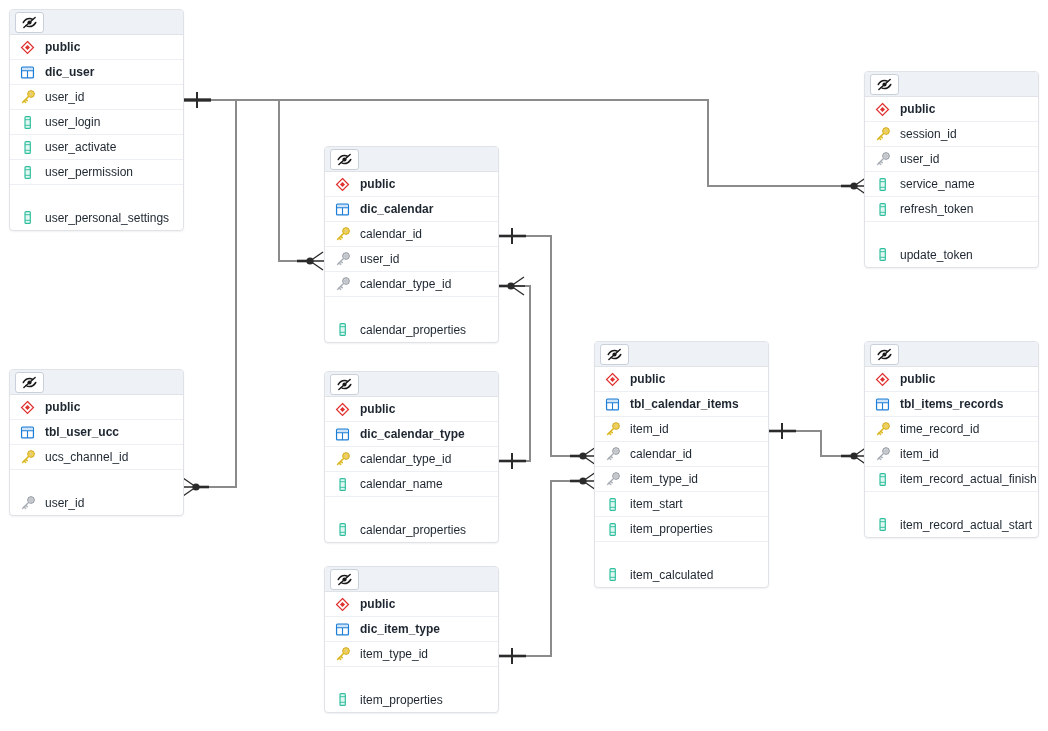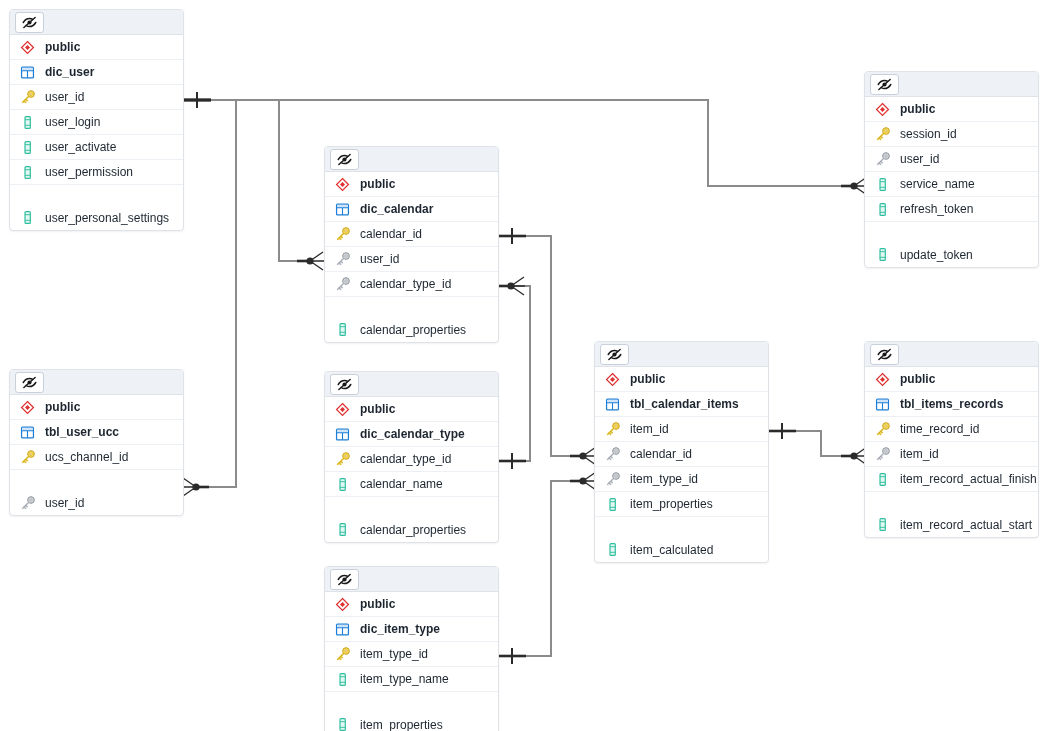--- a/index.html
+++ b/index.html
@@ -434,29 +434,20 @@
         </span>
         <span class="lbl">item_type_id</span>
       </div>
       <div class="row">
         <span class="ic">
           <svg width="15" height="15" viewBox="0 0 24 24">
             <rect x="8" y="2.5" width="8.5" height="19" rx="1.5" fill="#e3f7f2" stroke="#2fbf9e" stroke-width="1.9"></rect>
             <path d="M8 7.5h8.5M8 16.5h8.5" stroke="#2fbf9e" stroke-width="1.5"></path>
           </svg>
         </span>
-        <span class="lbl">item_type_name</span>
-      </div>
-      <div class="row">
-        <span class="ic">
-          <svg width="15" height="15" viewBox="0 0 24 24">
-            <rect x="8" y="2.5" width="8.5" height="19" rx="1.5" fill="#e3f7f2" stroke="#2fbf9e" stroke-width="1.9"></rect>
-            <path d="M8 7.5h8.5M8 16.5h8.5" stroke="#2fbf9e" stroke-width="1.5"></path>
-          </svg>
-        </span>
         <span class="lbl">item_properties</span>
       </div>
     </div>
     <div class="entity" style="left: 594px; top: 341px; width: 175px;">
       <div class="entity-header">
         <div class="vis-btn">
           <svg width="15" height="15" viewBox="0 0 24 24">
             <path d="M2 12s3.8-6.5 10-6.5c2 0 3.7.7 5.1 1.6M22 12s-3.8 6.5-10 6.5c-2.1 0-3.9-.7-5.3-1.7" fill="none" stroke="#1a1a1a" stroke-width="2.4" stroke-linecap="round"></path>
             <circle cx="12" cy="12" r="3.3" fill="#1a1a1a"></circle>
             <path d="M3 20 L21 4" stroke="#1a1a1a" stroke-width="2.4" stroke-linecap="round"></path>
@@ -515,20 +506,29 @@
         </span>
         <span class="lbl">item_type_id</span>
       </div>
       <div class="row">
         <span class="ic">
           <svg width="15" height="15" viewBox="0 0 24 24">
             <rect x="8" y="2.5" width="8.5" height="19" rx="1.5" fill="#e3f7f2" stroke="#2fbf9e" stroke-width="1.9"></rect>
             <path d="M8 7.5h8.5M8 16.5h8.5" stroke="#2fbf9e" stroke-width="1.5"></path>
           </svg>
         </span>
+        <span class="lbl">item_start</span>
+      </div>
+      <div class="row">
+        <span class="ic">
+          <svg width="15" height="15" viewBox="0 0 24 24">
+            <rect x="8" y="2.5" width="8.5" height="19" rx="1.5" fill="#e3f7f2" stroke="#2fbf9e" stroke-width="1.9"></rect>
+            <path d="M8 7.5h8.5M8 16.5h8.5" stroke="#2fbf9e" stroke-width="1.5"></path>
+          </svg>
+        </span>
         <span class="lbl">item_properties</span>
       </div>
       <div class="row">
         <span class="ic">
           <svg width="15" height="15" viewBox="0 0 24 24">
             <rect x="8" y="2.5" width="8.5" height="19" rx="1.5" fill="#e3f7f2" stroke="#2fbf9e" stroke-width="1.9"></rect>
             <path d="M8 7.5h8.5M8 16.5h8.5" stroke="#2fbf9e" stroke-width="1.5"></path>
           </svg>
         </span>
         <span class="lbl">item_calculated</span>

